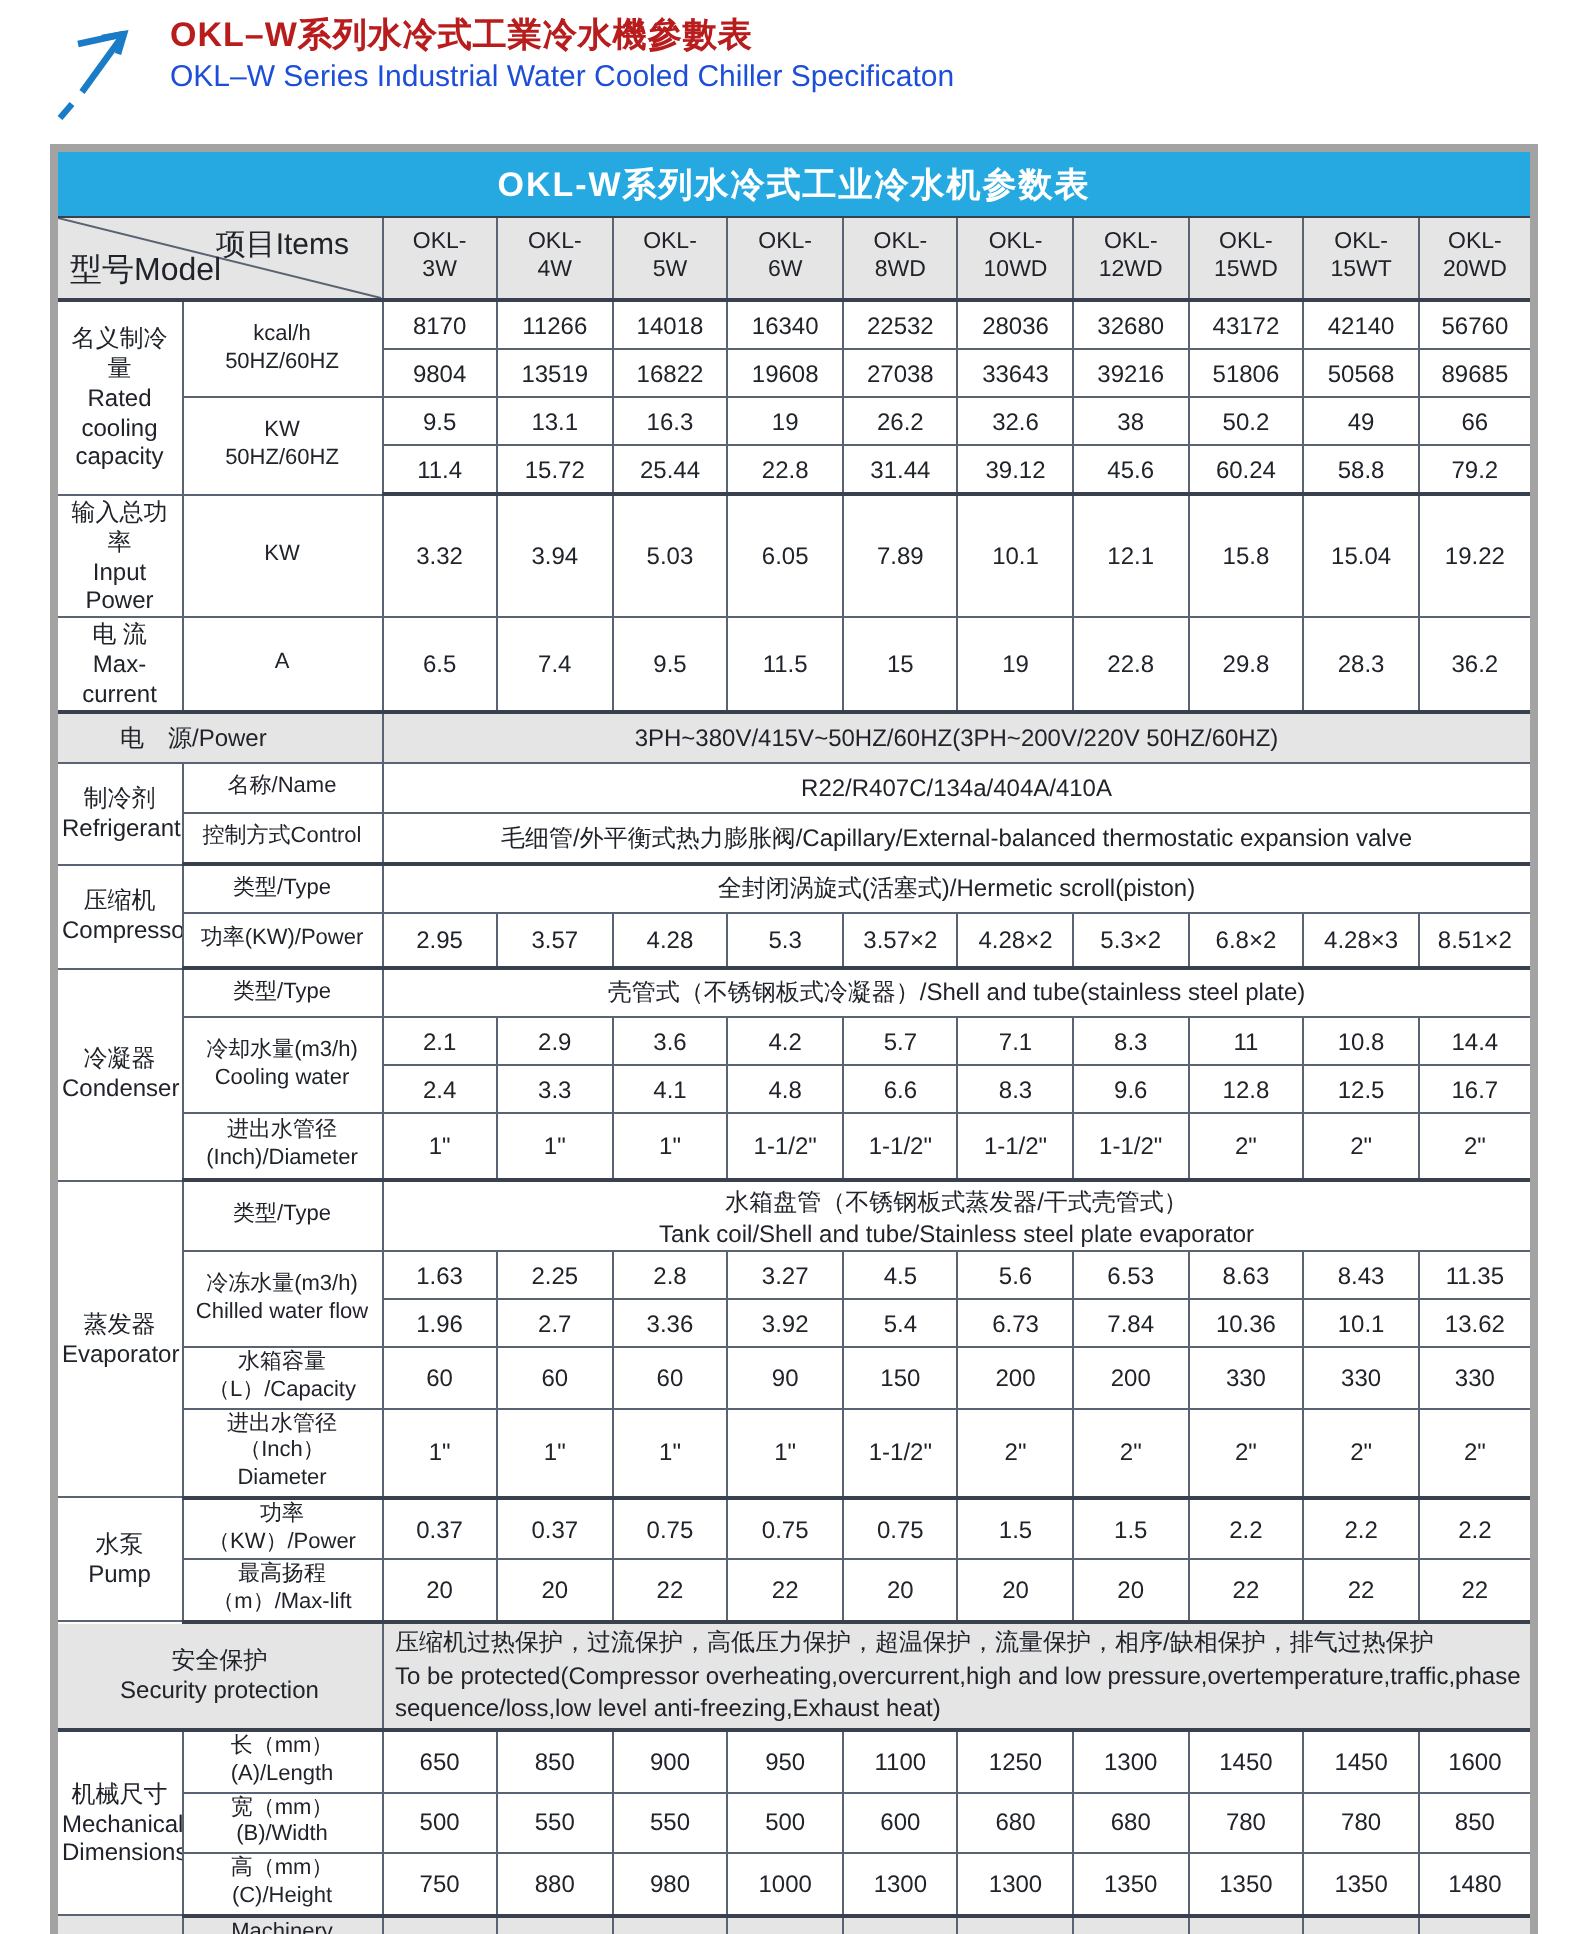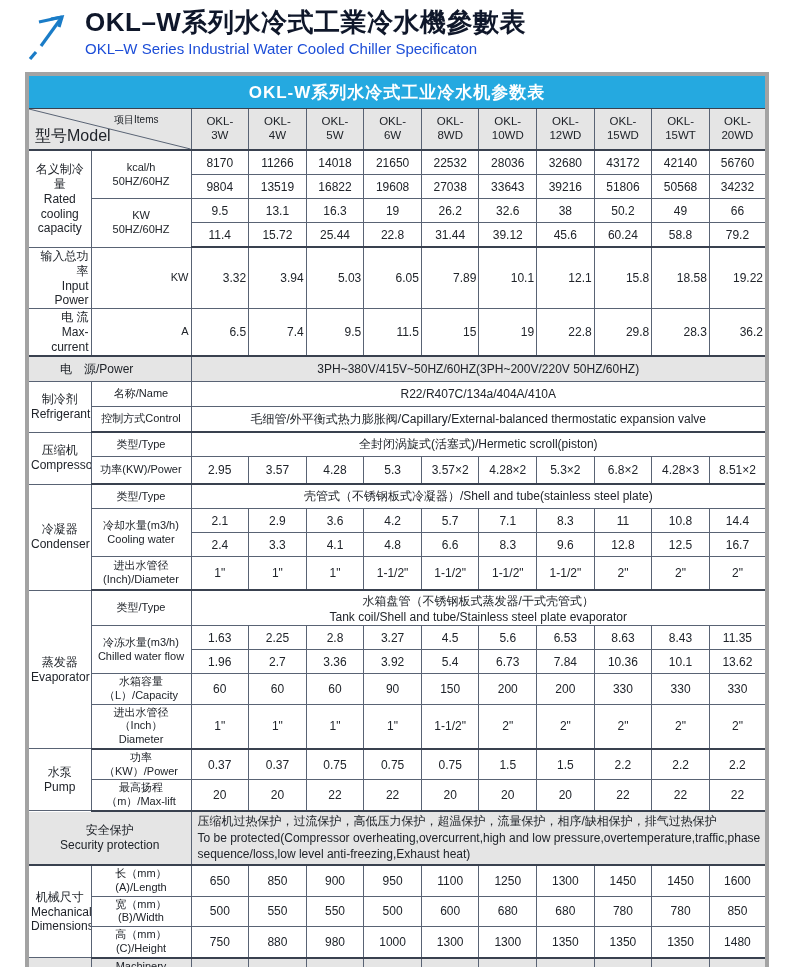--- a/index.html
+++ b/index.html
@@ -3,50 +3,50 @@
 <meta charset="utf-8">
 <style>
   html,body{margin:0;padding:0;background:#fff;}
   body{width:790px;font-family:"Liberation Sans","DejaVu Sans",sans-serif;color:#20242a;}
   .page{padding:6px 25px 10px 25px;}
 
   
   .doc-header{display:flex;align-items:flex-start;gap:8px;margin-top:2px;}
   .logo{flex:0 0 52px;height:52px;}
   .titles{padding-top:0;}
-  .title-zh{font-size:26px;font-weight:bold;letter-spacing:.5px;color:#0f172a;line-height:1.15;}
+  .title-zh{font-size:17px;font-weight:bold;letter-spacing:.5px;color:#b91c1c;line-height:1.15;}
   .title-en{font-size:15px;color:#1d4ed8;margin-top:2px;}
 
   
   table{border-collapse:collapse;table-layout:fixed;width:740px;margin-top:12px;
         border:4px solid #a3a3a3;font-size:12px;color:#20242a;}
   td,th{border:1px solid #596374;text-align:center;vertical-align:middle;
         padding:1px 2px;font-weight:normal;overflow:hidden;}
   tr.sec>td, tr.sec>th{border-bottom:2px solid #39414f;}
   .blue-title th{background:#25a9e0;color:#fff;font-size:17px;font-weight:bold;
                  letter-spacing:1px;height:30px;border:1px solid #25a9e0;border-bottom:1px solid #39414f;}
   tr.gray>td, tr.gray>th{background:#e5e5e5;}
   .hdr th{background:#e5e5e5;font-size:11.5px;line-height:1.2;}
   .corner{position:relative;}
   .corner .diag{position:absolute;left:0;top:0;width:100%;height:100%;}
   .corner .model{position:absolute;left:6px;bottom:4px;font-size:16px;}
-  .corner .items{position:absolute;right:32px;top:5px;font-size:10px;}
+  .corner .items{position:absolute;right:16px;top:5px;font-size:15px;}
   .grp{font-size:12px;line-height:1.25;}
   .grp .en{font-size:12px;display:block;line-height:1.2;}
   .grp .zh{display:block;}
   .lbl{font-size:11px;line-height:1.25;}
   .lbl .l2{display:block;}
   .v{font-size:12px;}
   .merged{font-size:12px;}
   .merged .l2{display:block;}
   .left-cell{text-align:left;padding-left:6px;font-size:12px;line-height:1.4;}
   .src-label{text-align:left;padding-left:31px;font-size:12px;}
 
   tr.h21>td{height:21px;} tr.h22>td{height:22px;} tr.h24>td{height:24px;}
-  tr.h28>td{height:28px;text-align:right;} tr.h30>td{height:30px;} tr.h32>td{height:32px;}
+  tr.h28>td{height:28px;} tr.h30>td{height:30px;} tr.h32>td{height:32px;}
   tr.h38>th{height:38px;} tr.h50>td{height:50px;}
 
   
   .notes{margin-top:10px;font-size:12.5px;line-height:1.5;color:#2a2d31;}
   .nl{white-space:pre-wrap;}
 </style>
 </head>
 <body>
 
 <div class="page">
@@ -103,39 +103,39 @@
         <span class="zh">名义制冷量</span>
         <span class="en">Rated cooling capacity</span>
       </td>
       <td class="lbl" rowspan="2">
         <span>kcal/h</span>
         <span class="l2">50HZ/60HZ</span>
       </td>
     <td class="v">8170</td>
           <td class="v">11266</td>
           <td class="v">14018</td>
-          <td class="v">21650</td>
+          <td class="v">16340</td>
           <td class="v">22532</td>
           <td class="v">28036</td>
           <td class="v">32680</td>
           <td class="v">43172</td>
           <td class="v">42140</td>
           <td class="v">56760</td>
         </tr>
     <tr class="h21">
           <td class="v">9804</td>
           <td class="v">13519</td>
           <td class="v">16822</td>
           <td class="v">19608</td>
           <td class="v">27038</td>
           <td class="v">33643</td>
           <td class="v">39216</td>
           <td class="v">51806</td>
           <td class="v">50568</td>
-          <td class="v">34232</td>
+          <td class="v">89685</td>
         </tr>
     <tr class="h21">
       <td class="lbl" rowspan="2">
         <span>KW</span>
         <span class="l2">50HZ/60HZ</span>
       </td>
     <td class="v">9.5</td>
           <td class="v">13.1</td>
           <td class="v">16.3</td>
           <td class="v">19</td>
@@ -166,21 +166,21 @@
       </td>
       <td class="lbl">KW</td>
     <td class="v">3.32</td>
           <td class="v">3.94</td>
           <td class="v">5.03</td>
           <td class="v">6.05</td>
           <td class="v">7.89</td>
           <td class="v">10.1</td>
           <td class="v">12.1</td>
           <td class="v">15.8</td>
-          <td class="v">18.58</td>
+          <td class="v">15.04</td>
           <td class="v">19.22</td>
         </tr>
 
     <tr class="h28 sec">
       <td class="grp">
         <span class="zh">电 流</span>
         <span class="en">Max-current</span>
       </td>
       <td class="lbl">A</td>
     <td class="v">6.5</td>

